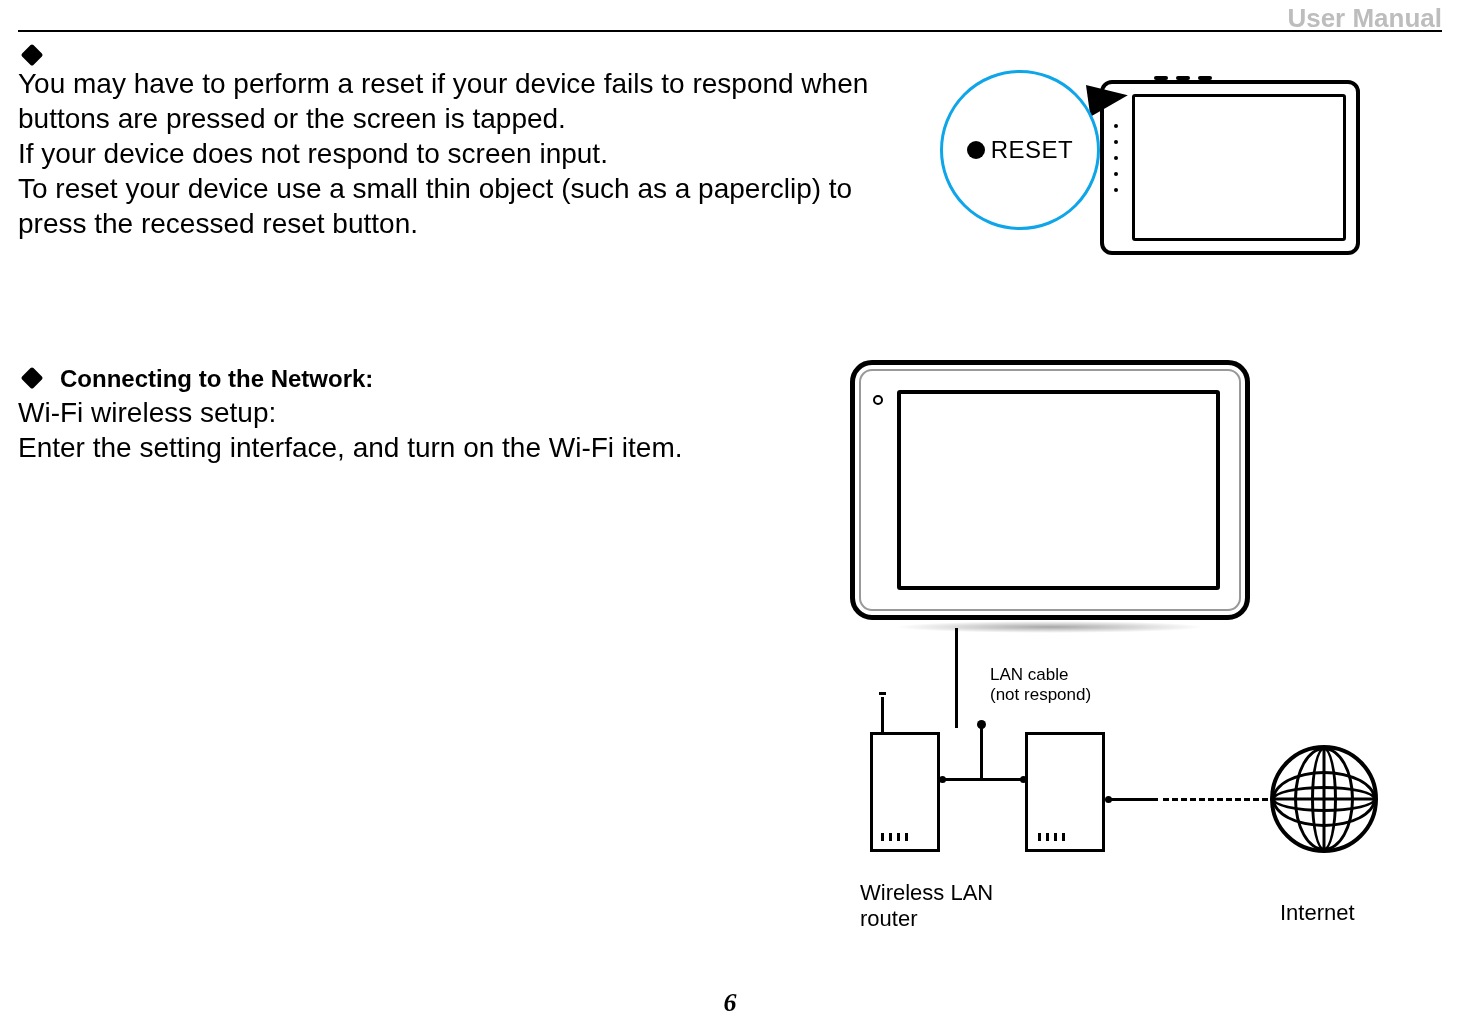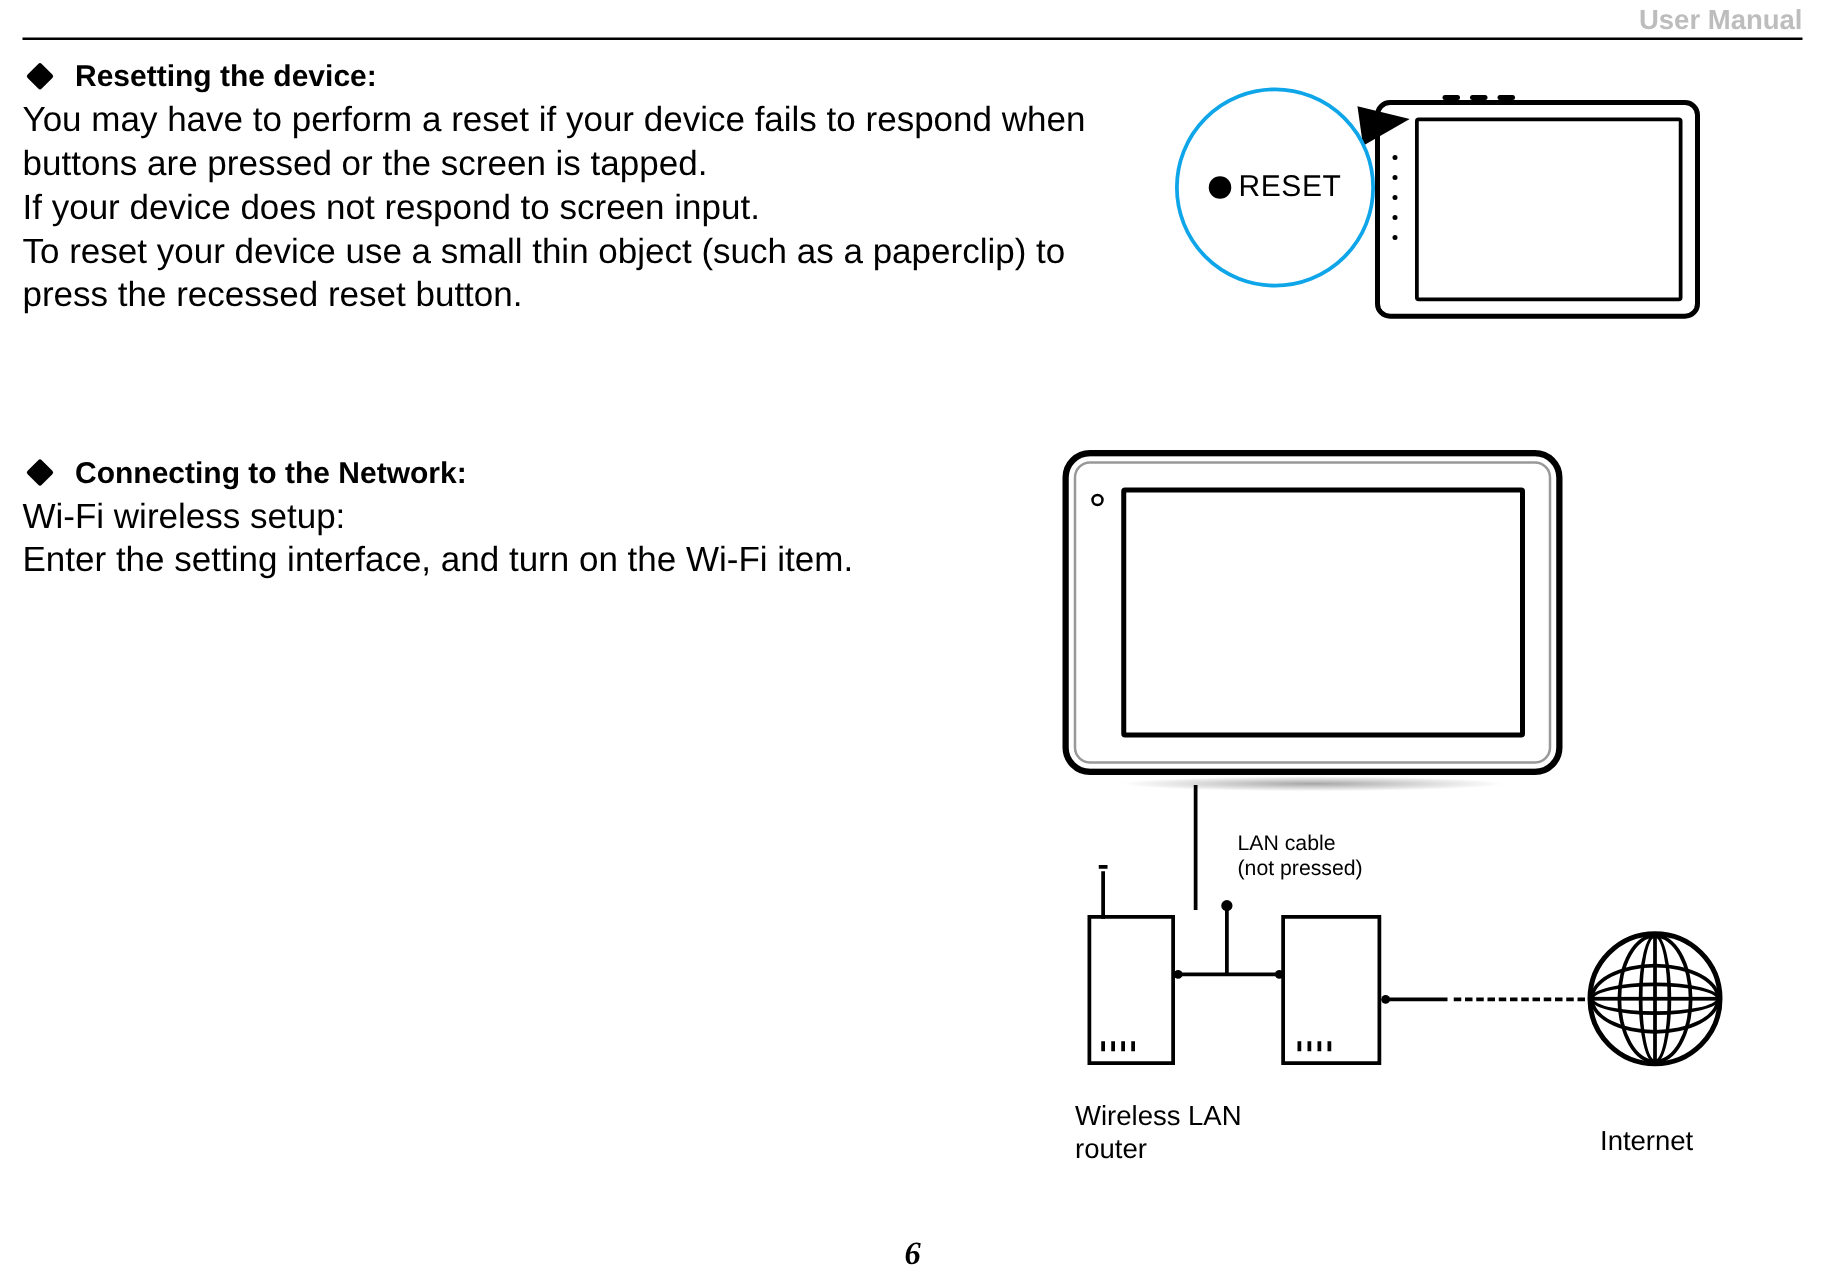--- a/index.html
+++ b/index.html
@@ -8,21 +8,21 @@
       height: 1026px;
       font-family: Arial, Helvetica, sans-serif;
       background: #fff;
       color: #000;
       position: relative;
     }
     .header {
       position: absolute;
       top: 3px;
       right: 18px;
-      font-size: 22px;
+      font-size: 26px;
       font-weight: bold;
       color: #bdbdbd;
     }
     .header-rule {
       position: absolute;
       top: 30px;
       left: 18px;
       right: 18px;
       border-top: 2px solid #000;
     }
@@ -144,21 +144,20 @@
   </style>
 </head>
 <body>
 
 <div class="header">User Manual</div>
 <div class="header-rule"></div>
 
 <div class="sec1-text">
   <div class="bullet-row">
     <div class="diamond"></div>
-    <div class="bullet-title">Resetting the device:</div>
   </div>
   <div class="para">You may have to perform a reset if your device fails to respond when buttons are pressed or the screen is tapped.</div>
   <div class="para">If your device does not respond to screen input.</div>
   <div class="para">To reset your device use a small thin object (such as a paperclip) to press the recessed reset button.</div>
 </div>
 
 <div class="figure-reset">
   <div class="tablet-reset">
     <div class="top-dots">
         <span></span>
@@ -195,21 +194,21 @@
 <div class="figure-net">
   <div class="tablet-front">
     <div class="cam"></div>
     <div class="screen2"></div>
     <div class="shadow"></div>
   </div>
   <div class="wifi-line"></div>
 
   <div class="lan-label">
     <div>LAN cable</div>
-    <div>(not pressed)</div>
+    <div>(not respond)</div>
   </div>
 
   <div class="router">
     <div class="antenna"></div>
     <div class="led">
         <span></span>
         <span></span>
         <span></span>
         <span></span>
       </div>

